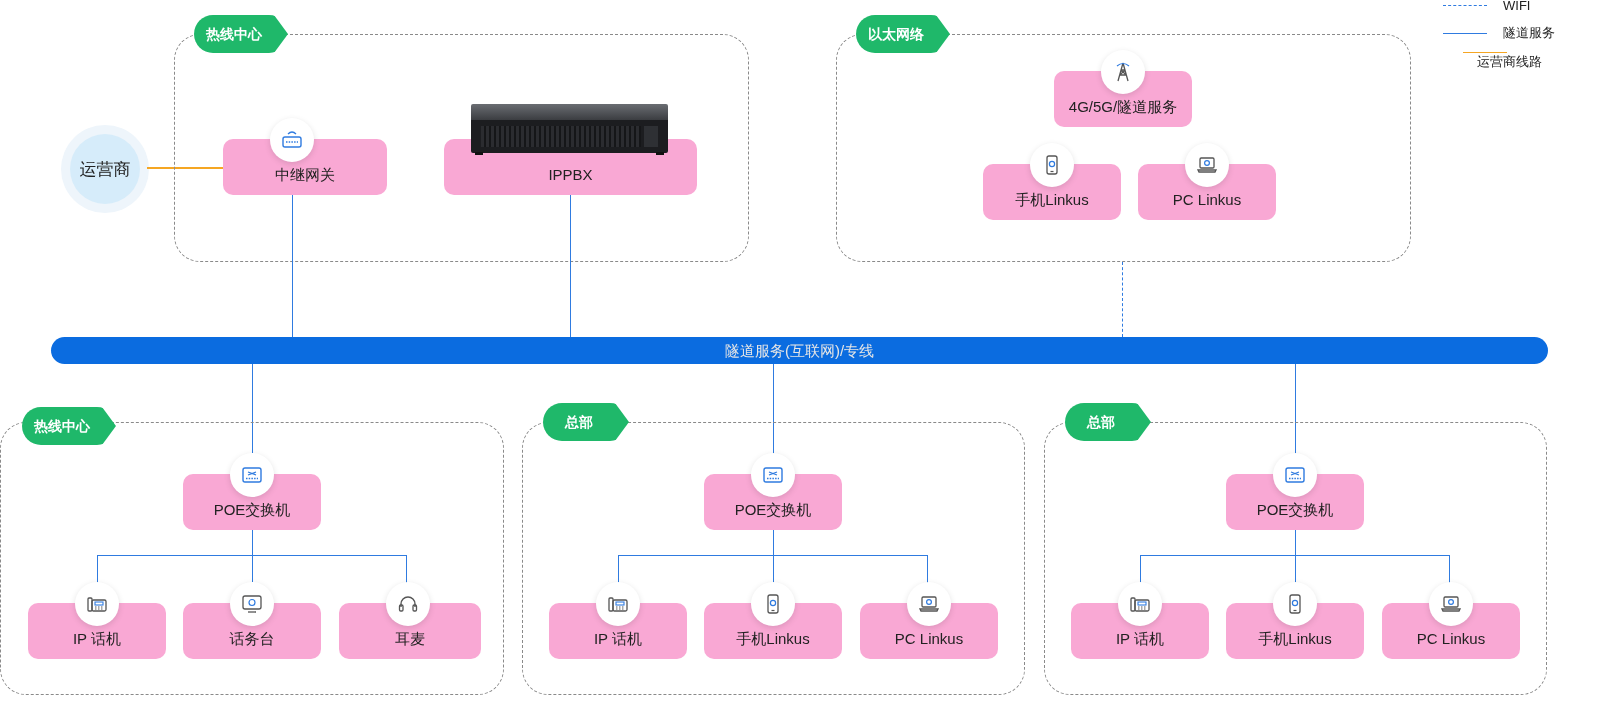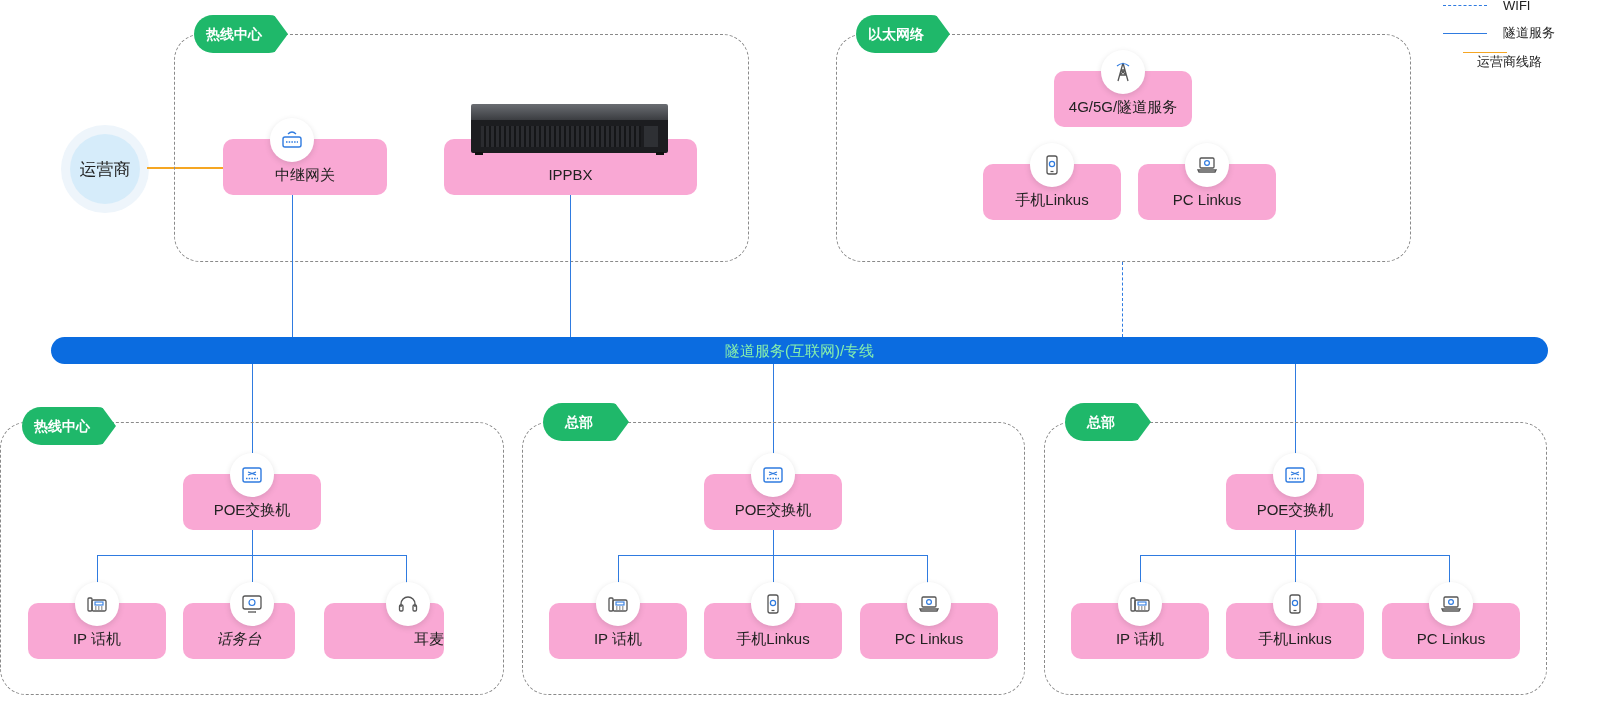--- a/index.html
+++ b/index.html
@@ -7,21 +7,21 @@
   body { position: relative; font-family: "Liberation Sans", "DejaVu Sans", sans-serif; color: #222; }
   .abs { position: absolute; }
   .zone { position: absolute; border: 1.5px dashed #8a8a8a; border-radius: 26px; }
   .tag { position: absolute; height: 38px; padding: 0 26px 0 12px; background: #1fb86a; color: #fff; font-size: 14px; font-weight: bold; line-height: 38px; border-radius: 19px; clip-path: polygon(0 0, calc(100% - 14px) 0, 100% 50%, calc(100% - 14px) 100%, 0 100%); }
   .node { position: absolute; width: 140px; height: 56px; background: #f9a8d4; border-radius: 10px; text-align: center; font-size: 15px; color: #222; line-height: 1; padding-top: 28px; }
   .node-icon { position: absolute; width: 44px; height: 44px; border-radius: 50%; background: #fff; box-shadow: 0 2px 6px rgba(0,0,0,0.12); display: flex; align-items: center; justify-content: center; }
   .node-icon svg { width: 24px; height: 24px; }
   .line { position: absolute; background: #2f7be0; }
   .vline { width: 1px; }
   .hline { height: 1px; }
-  .bus { position: absolute; left: 51px; top: 337px; width: 1497px; height: 27px; background: #0b6ce0; border-radius: 14px; color: #86efac; font-size: 15px; text-align: center; line-height: 27px; }
+  .bus { position: absolute; left: 51px; top: 337px; width: 1497px; height: 27px; background: #0b6ce0; border-radius: 14px; color: #e5e5e5; font-size: 15px; text-align: center; line-height: 27px; }
   .carrier-outer { position: absolute; left: 61px; top: 125px; width: 88px; height: 88px; border-radius: 50%; background: #eef5fb; }
   .carrier-inner { position: absolute; left: 70px; top: 134px; width: 70px; height: 70px; border-radius: 50%; background: #d6ecfa; display: flex; align-items: center; justify-content: center; font-size: 17px; color: #222; }
   .legend-row { position: absolute; left: 1477px; display: flex; align-items: center; font-size: 13px; color: #222; }
   .legend-line { width: 44px; height: 0; margin-right: 16px; }
 </style>
 </head>
 <body>
 
 <svg width="0" height="0" style="position:absolute">
   <defs>
@@ -172,30 +172,30 @@
 
 <div class="node" style="left:28px;top:603px;width:138px;">
   <span>IP 话机</span>
 </div>
 <div class="node-icon" style="left:75px;top:582px;">
     <svg>
       <use href="#ic-phone"></use>
     </svg>
   </div>
 
-<div class="node" style="left:183px;top:603px;width:112px;font-style:italic;">
+<div class="node" style="left:183px;top:603px;width:138px;">
   <span>话务台</span>
 </div>
 <div class="node-icon" style="left:230px;top:582px;">
     <svg>
       <use href="#ic-console"></use>
     </svg>
   </div>
 
-<div class="node" style="left:324px;top:603px;width:120px;text-align:right;">
+<div class="node" style="left:339px;top:603px;width:142px;">
   <span>耳麦</span>
 </div>
 <div class="node-icon" style="left:386px;top:582px;">
     <svg>
       <use href="#ic-headset"></use>
     </svg>
   </div>
 
 <div class="zone" style="left:522px;top:422px;width:503px;height:273px;"></div>
 <div class="tag" style="left:543px;top:403px;padding-left:22px;padding-right:36px;">总部</div>

